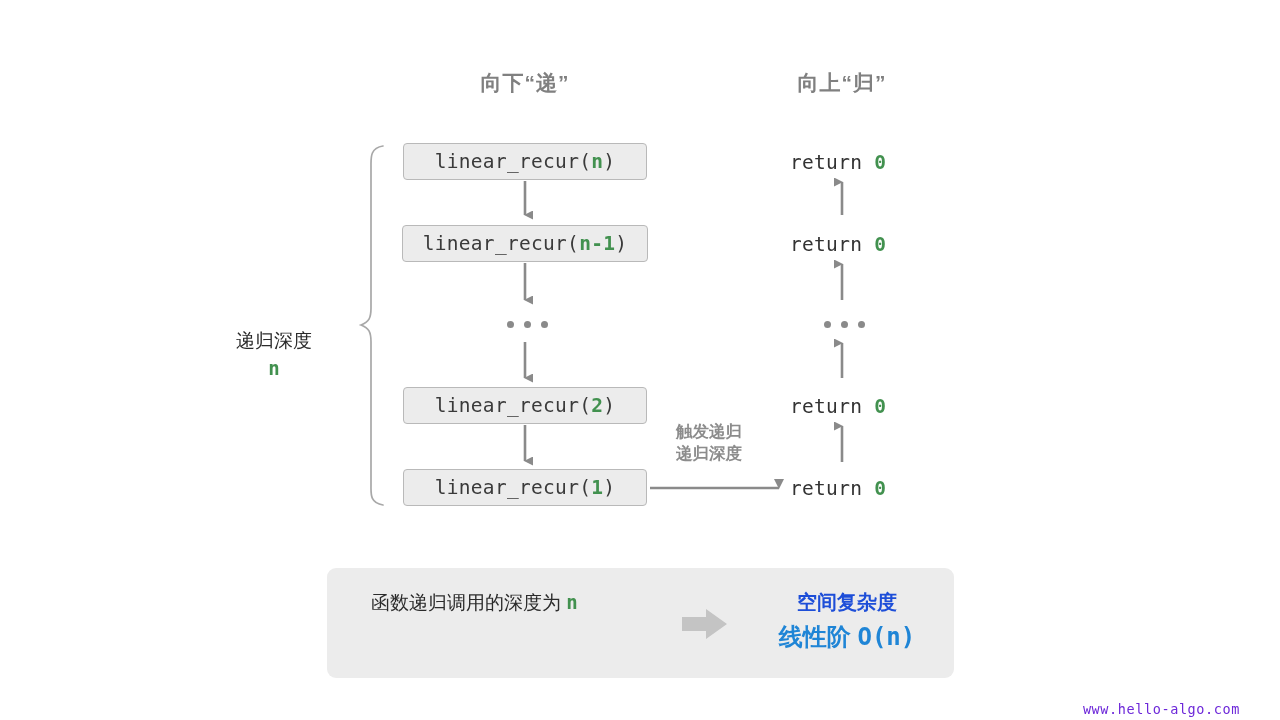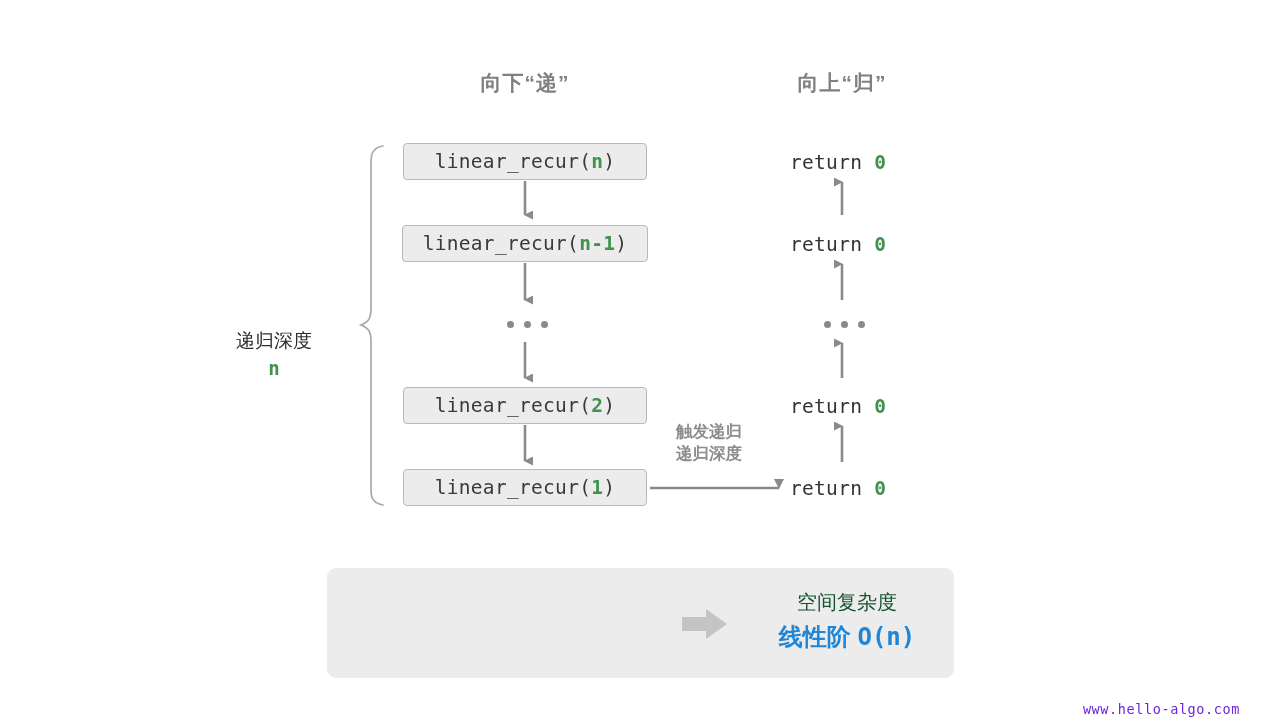--- a/index.html
+++ b/index.html
@@ -160,22 +160,22 @@
     position: absolute;
     left: 420px;
     top: 18px;
     width: 200px;
     text-align: center;
     line-height: 1.6;
   }
   .summary-right .title {
     display: block;
     font-size: 20px;
-    font-weight: normal;
-    color: #14532d;
+    font-weight: bold;
+    color: #1d4ed8;
     white-space: nowrap;
   }
   .summary-right .complexity {
     display: block;
     font-size: 24px;
     font-weight: bold;
     color: #1f85d6;
     white-space: nowrap;
   }
   .summary-right .complexity .mono-b {
@@ -302,20 +302,21 @@
     <span>return</span>&nbsp;<span class="val">0</span>
   </div>
 
   <div class="ret-label" style="left:790px; top:465px;">
     <span>return</span>&nbsp;<span class="val">0</span>
   </div>
 
   <div class="summary-panel">
 
     <div class="summary-left">
+      <span class="line"><span>函数递归调用的深度为 </span><span class="grn">n</span></span>
     </div>
 
     <svg class="block-arrow" viewBox="0 0 46 32">
       <path d="M0,9 L24,9 L24,1 L45,16 L24,31 L24,23 L0,23 Z" fill="#c4c4c4"></path>
     </svg>
 
     <div class="summary-right">
       <span class="title">空间复杂度</span>
       <span class="complexity"><span>线性阶</span>&nbsp;<span class="mono-b">O(n)</span></span>
     </div>

